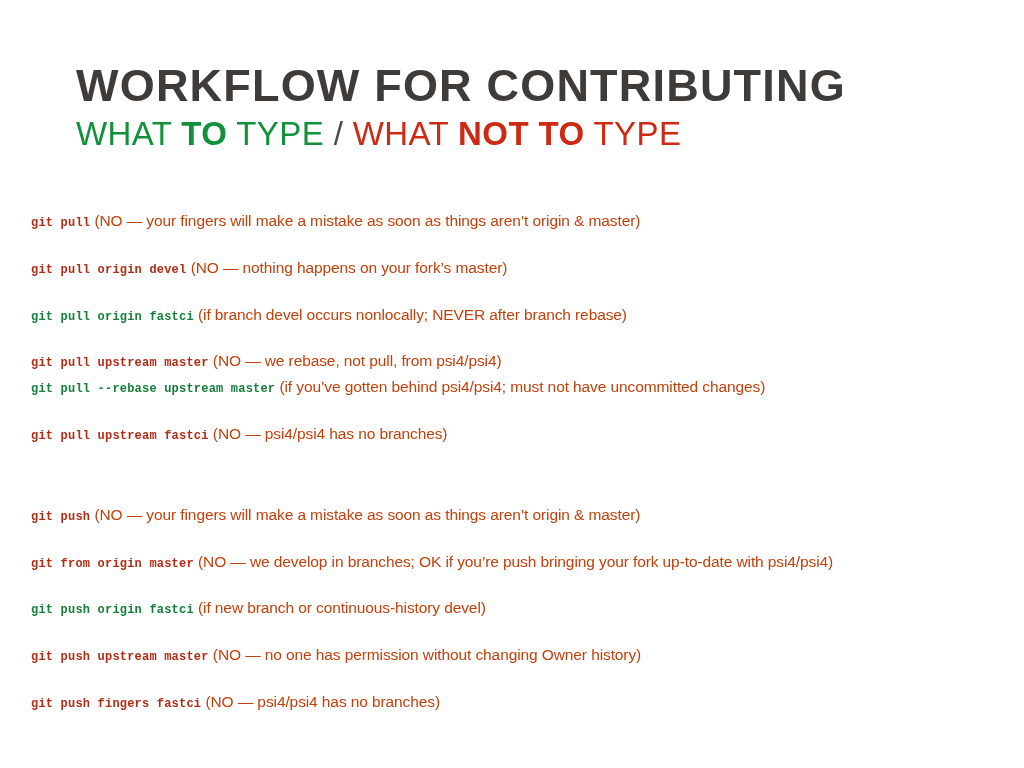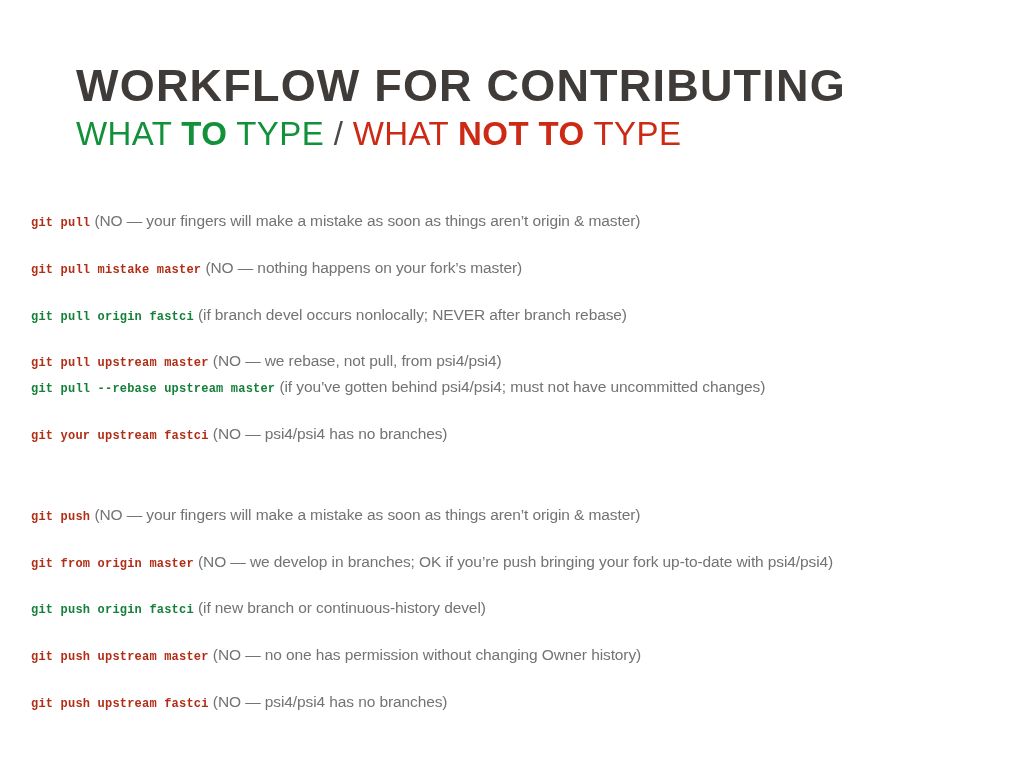--- a/index.html
+++ b/index.html
@@ -85,21 +85,21 @@
     font-size: 12px;
     letter-spacing: 0.2px;
   }
   .cmd-red   { color: #b22d16; }
   .cmd-green { color: #15803a; text-align: center; }
 
   .note {
     font-family: "Liberation Sans", sans-serif;
     font-size: 15.5px;
     font-weight: normal;
-    color: #737373;
+    color: #c2410c;
     letter-spacing: -0.1px;
   }
   .gap-wide { letter-spacing: 0; }
 </style>
 </head>
 <body>
 
 <div class="slide">
 
   <div class="header">
@@ -115,42 +115,42 @@
     <div>
 
       <div class="cmd-block">
         <div class="cmd-line">
           <span class="cmd cmd-red">git pull</span><span class="note"> (NO — your fingers will make a mistake as soon as things aren’t origin &amp; master)</span>
         </div>
       </div>
 
       <div class="cmd-block">
         <div class="cmd-line">
-          <span class="cmd cmd-red">git pull mistake master</span><span class="note"> (NO — nothing happens on your fork’s master)</span>
+          <span class="cmd cmd-red">git pull origin devel</span><span class="note"> (NO — nothing happens on your fork’s master)</span>
         </div>
       </div>
 
       <div class="cmd-block">
         <div class="cmd-line">
           <span class="cmd cmd-green">git pull origin fastci</span><span class="note"> (if branch devel occurs nonlocally; NEVER after branch rebase)</span>
         </div>
       </div>
 
       <div class="cmd-block tight-group">
         <div class="cmd-line">
           <span class="cmd cmd-red">git pull upstream master</span><span class="note"> (NO — we rebase, not pull, from psi4/psi4)</span>
         </div>
         <div class="cmd-line">
           <span class="cmd cmd-green">git pull --rebase upstream master</span><span class="note"> (if you’ve gotten behind psi4/psi4; must not have uncommitted changes)</span>
         </div>
       </div>
 
       <div class="cmd-block">
         <div class="cmd-line">
-          <span class="cmd cmd-red">git your upstream fastci</span><span class="note"> (NO — psi4/psi4 has no branches)</span>
+          <span class="cmd cmd-red">git pull upstream fastci</span><span class="note"> (NO — psi4/psi4 has no branches)</span>
         </div>
       </div>
 
     </div>
 
     <div>
 
       <div class="cmd-block section-gap">
         <div class="cmd-line">
           <span class="cmd cmd-red">git push</span><span class="note"> (NO — your fingers will make a mistake as soon as things aren’t origin &amp; master)</span>
@@ -170,20 +170,20 @@
       </div>
 
       <div class="cmd-block">
         <div class="cmd-line">
           <span class="cmd cmd-red">git push upstream master</span><span class="note"> (NO — no one has permission without changing Owner history)</span>
         </div>
       </div>
 
       <div class="cmd-block">
         <div class="cmd-line">
-          <span class="cmd cmd-red">git push upstream fastci</span><span class="note"> (NO — psi4/psi4 has no branches)</span>
+          <span class="cmd cmd-red">git push fingers fastci</span><span class="note"> (NO — psi4/psi4 has no branches)</span>
         </div>
       </div>
 
     </div>
 
   </div>
 </div>
 
 </body></html>

